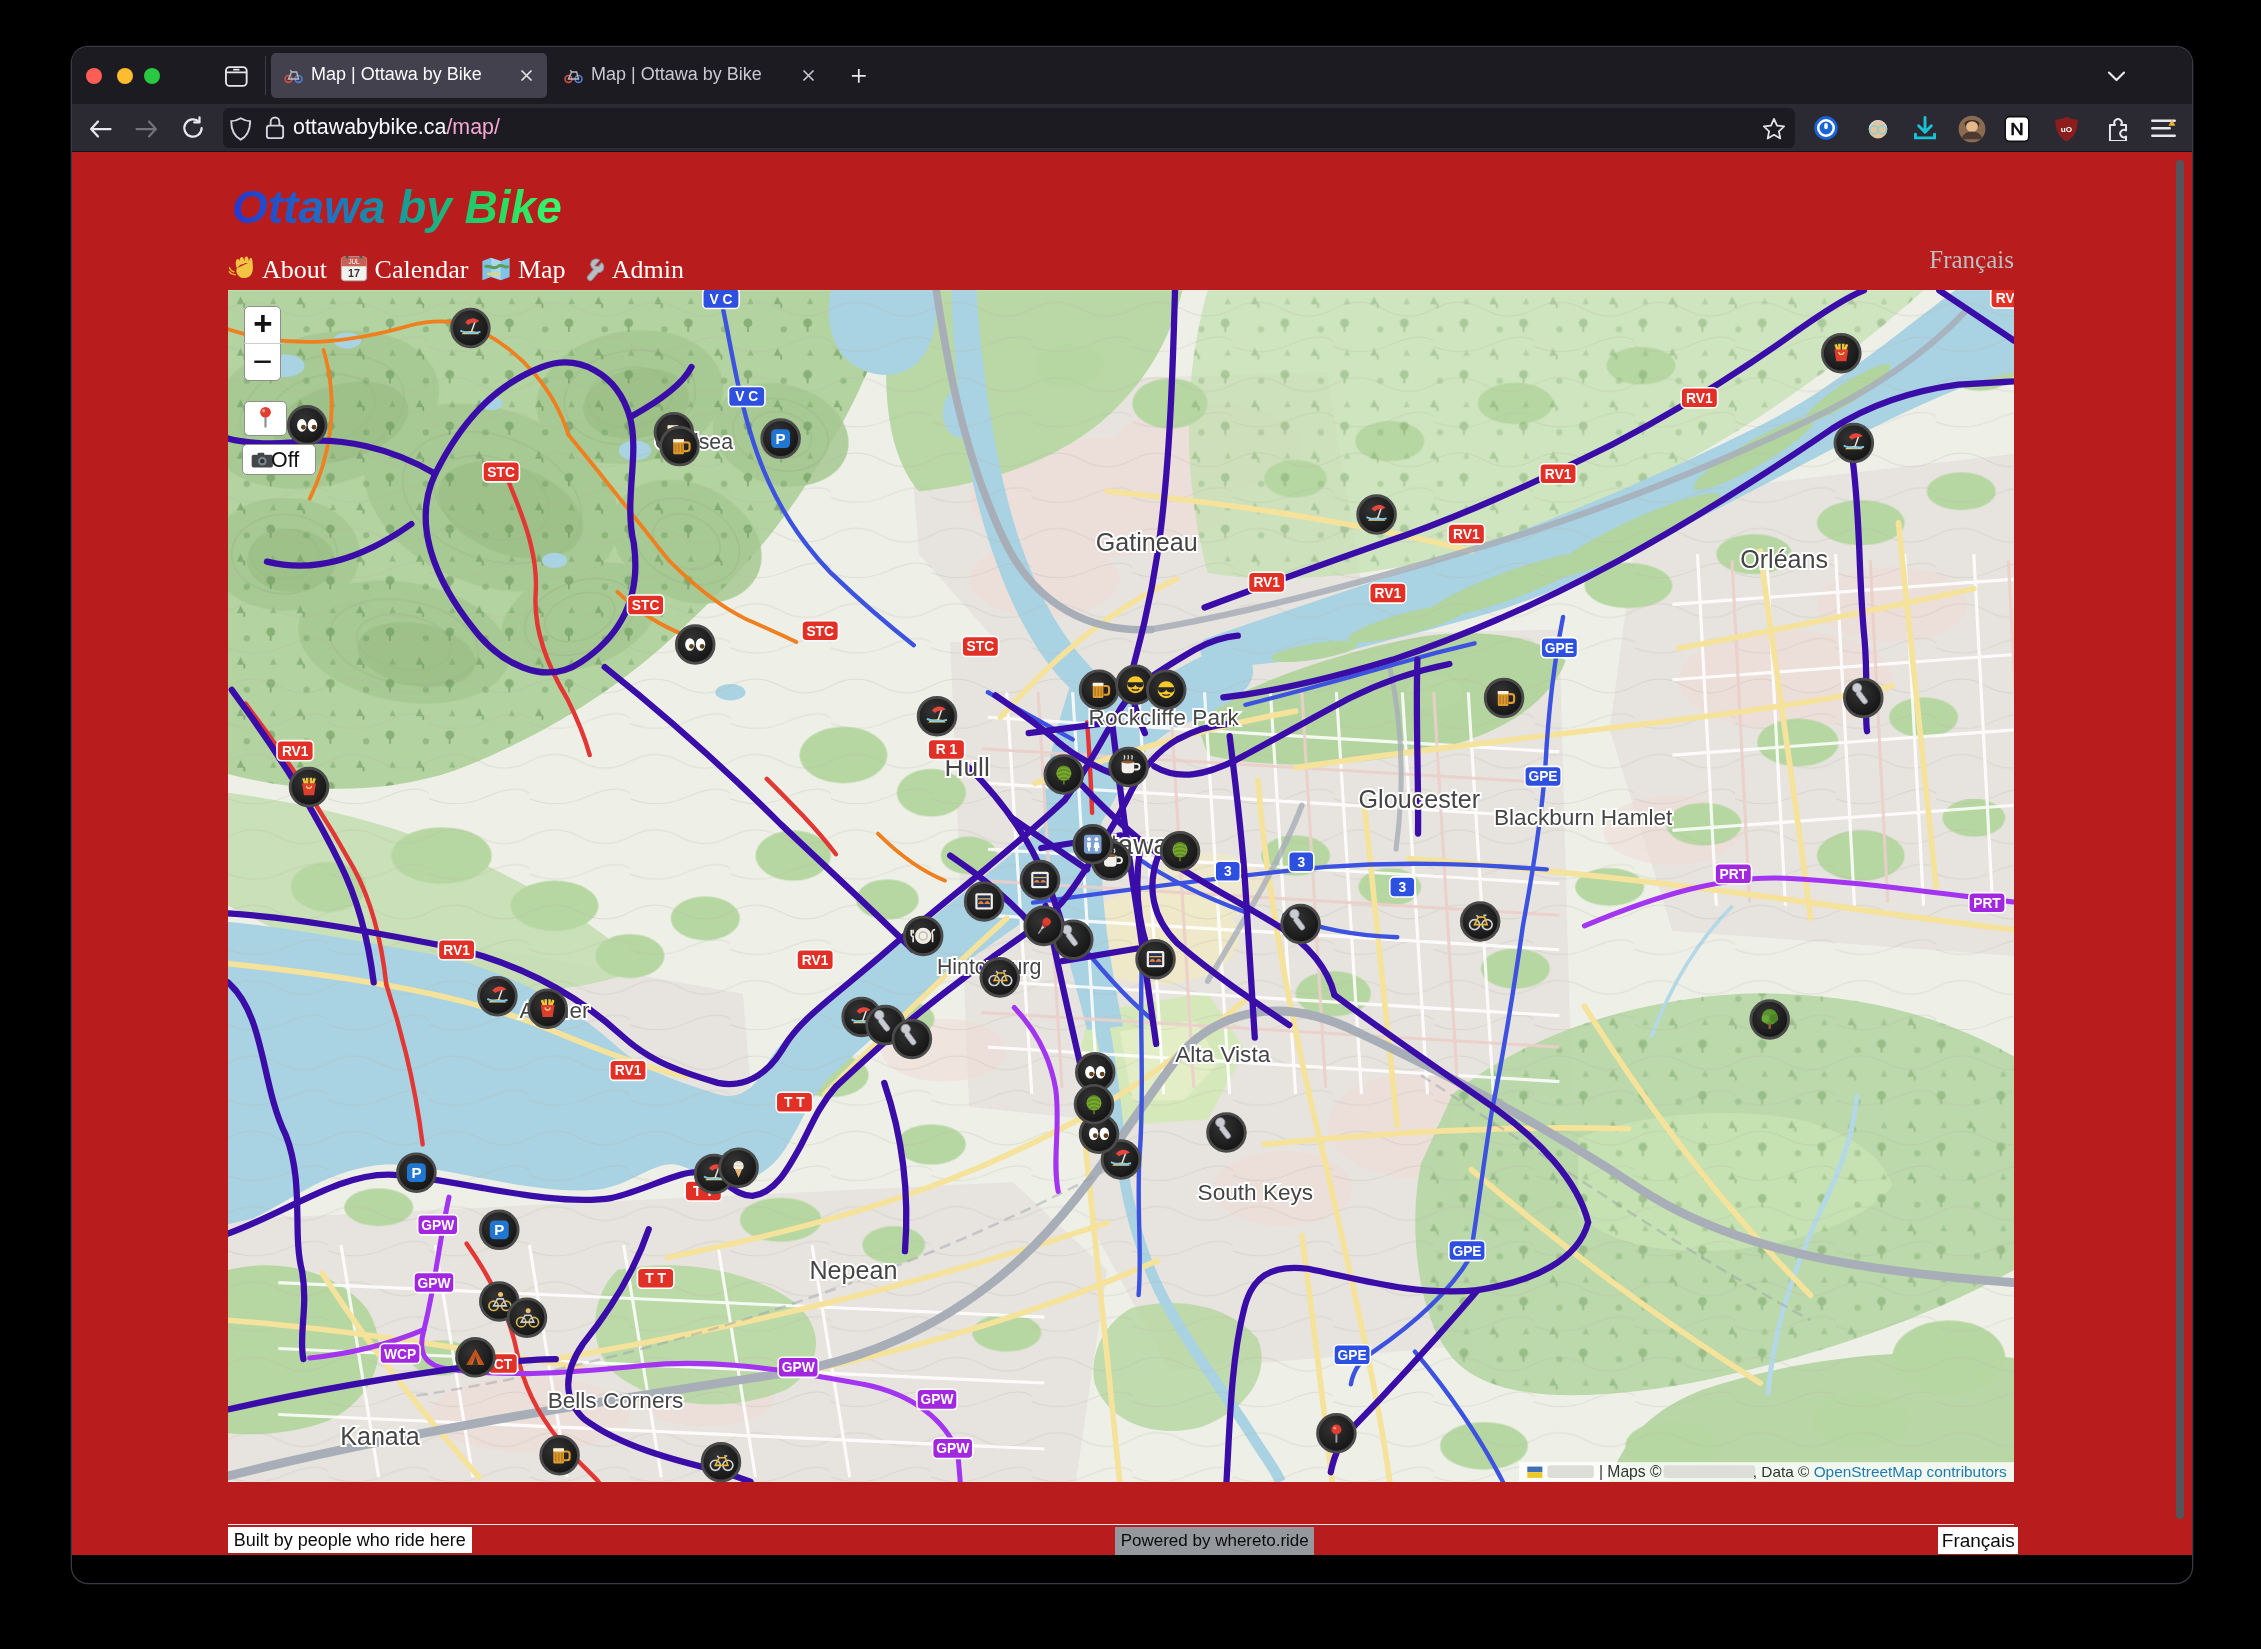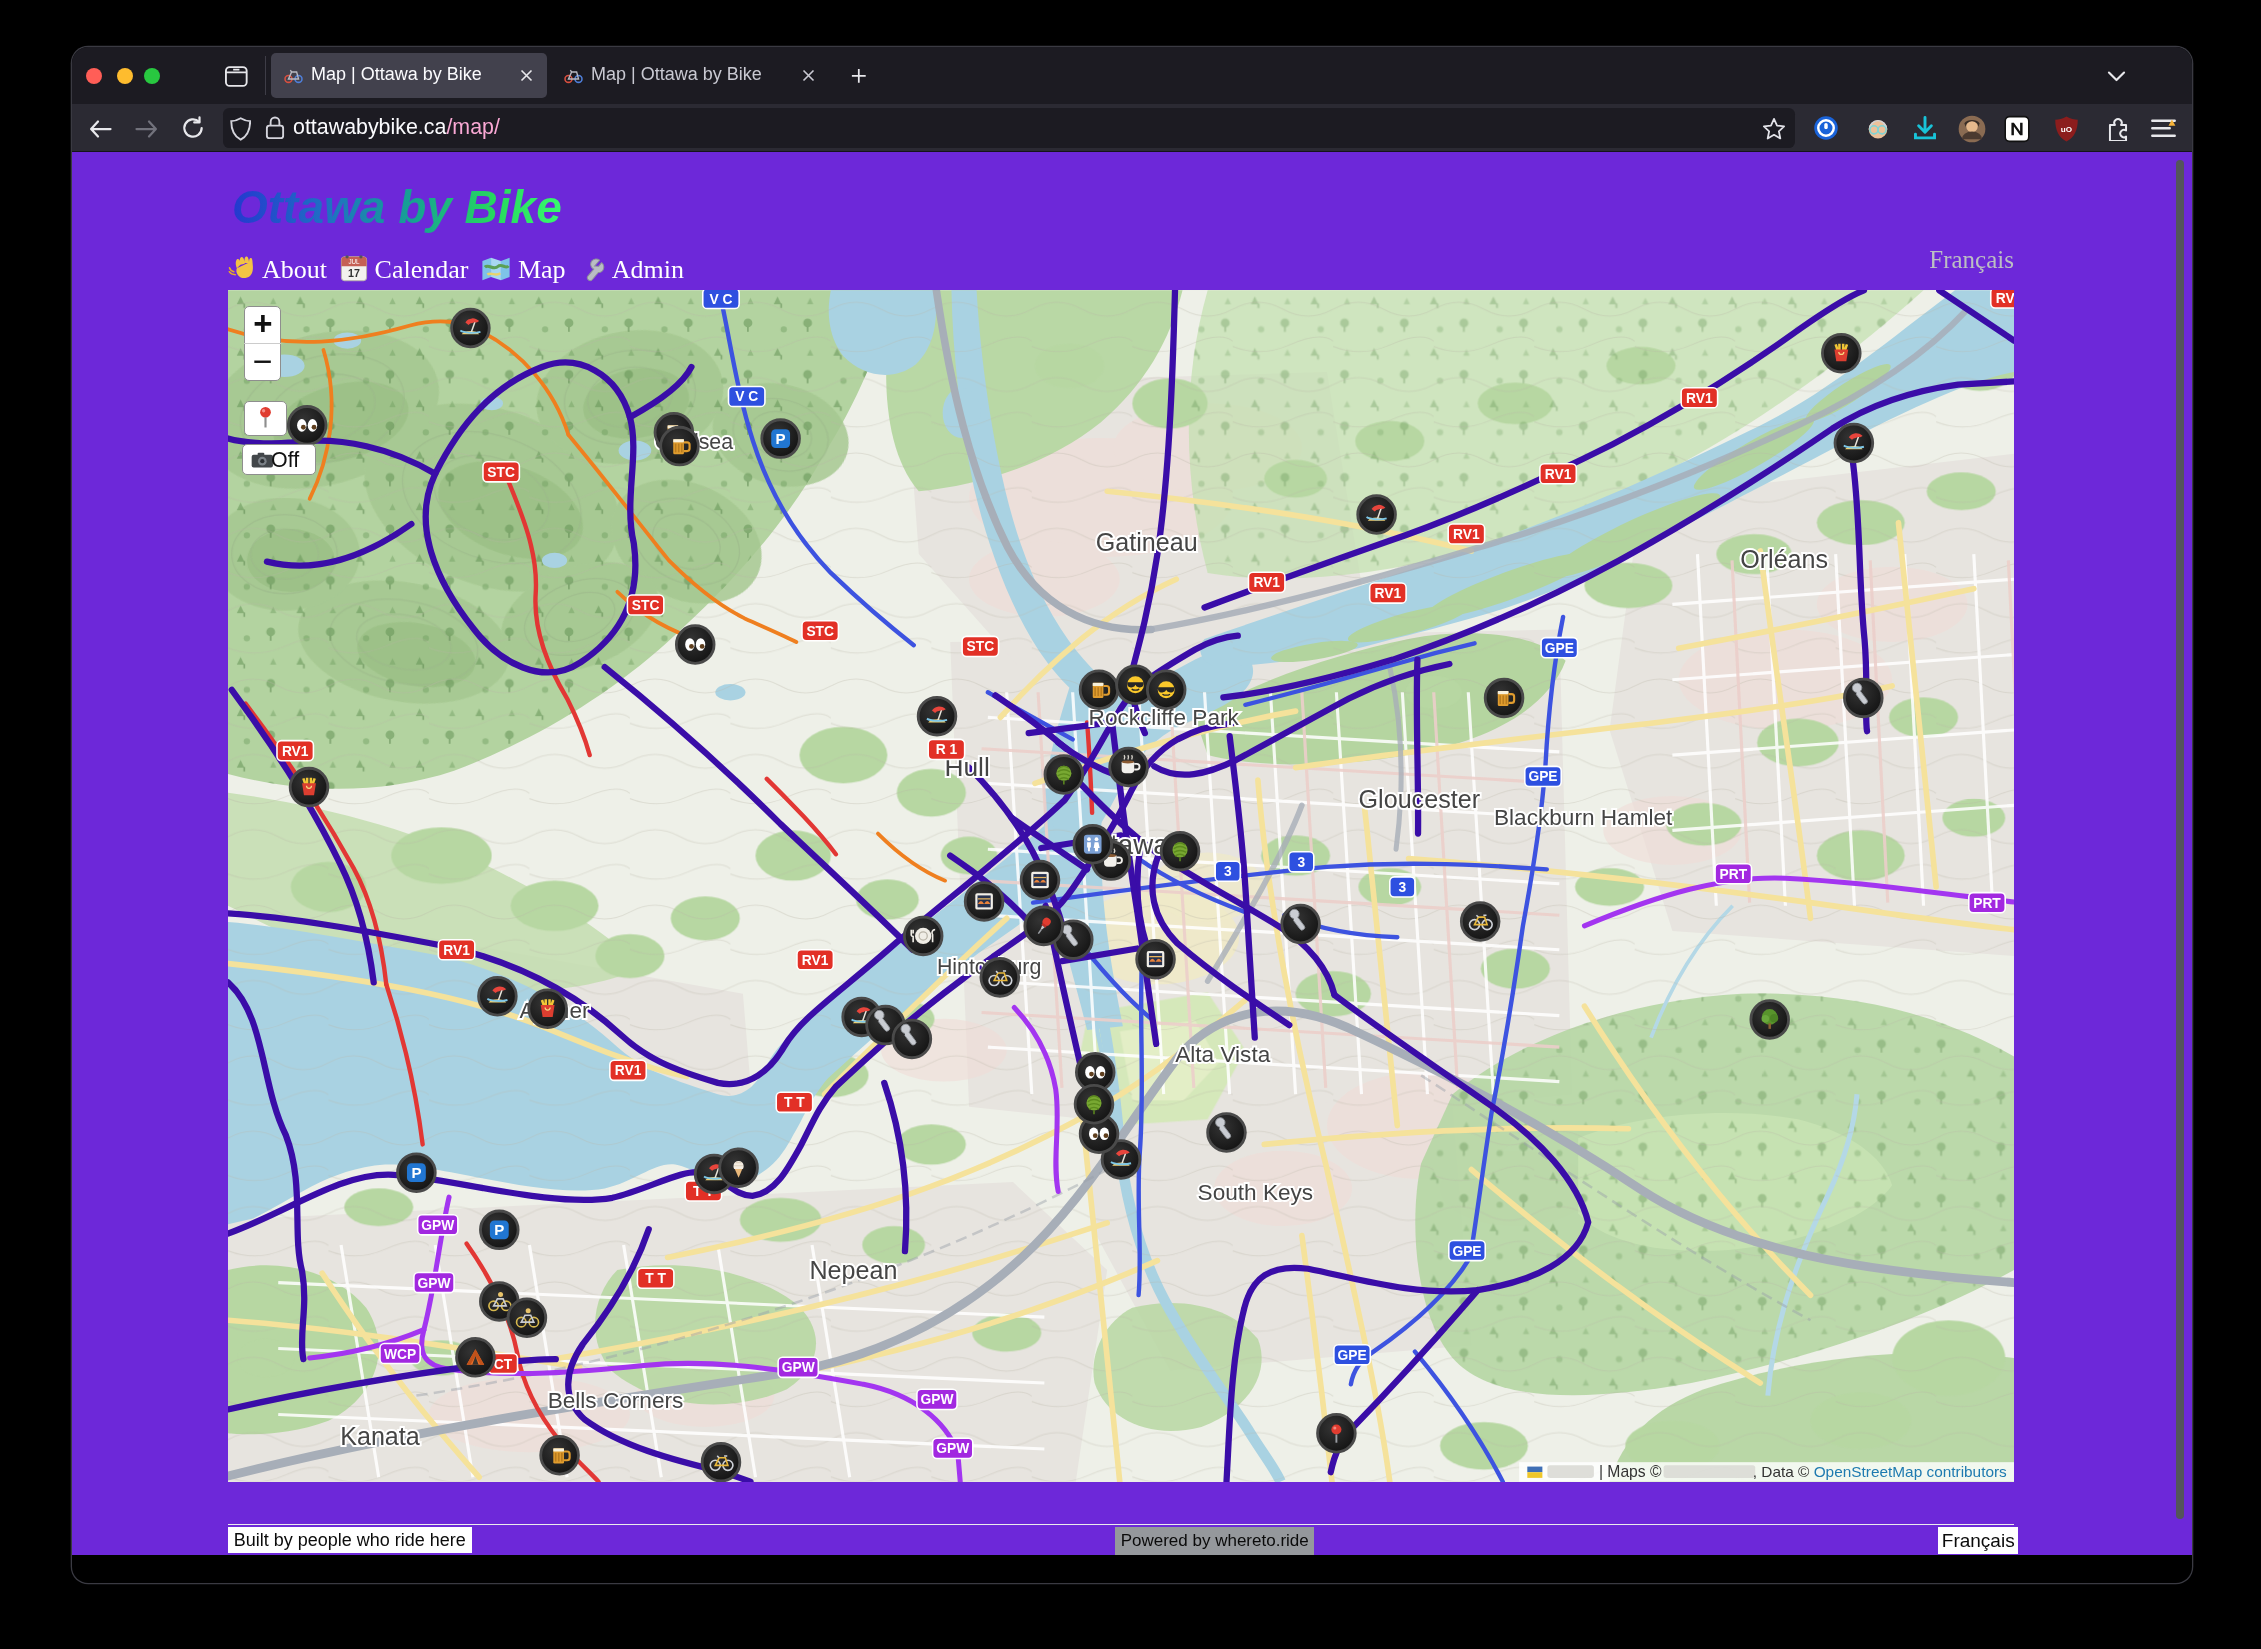--- a/index.html
+++ b/index.html
@@ -1,18 +1,18 @@
 <!DOCTYPE html>
 <html style="font-size:10px"><head><meta charset="utf-8"><style>
 *{box-sizing:border-box}
 body{margin:0;width:2261px;height:1649px;background:#000;font-family:"Liberation Sans",sans-serif;overflow:hidden}
 #win{position:absolute;left:72px;top:47px;width:2120px;height:1536px;border-radius:16.3px;background:#000;overflow:hidden;box-shadow:0 0 0 1.3px #3a3a42}
 .tabbar{position:absolute;left:0;top:0;width:2120px;height:57px;background:#1c1b22}
 .navbar{position:absolute;left:0;top:57px;width:2120px;height:48px;background:#2b2a33;border-bottom:1.3px solid #15141a}
-.content{position:absolute;left:0;top:105px;width:2120px;height:1403px;background:#6d28d9}
+.content{position:absolute;left:0;top:105px;width:2120px;height:1403px;background:#b91c1c}
 .tl{position:absolute;top:21px;width:16.3px;height:16.3px;border-radius:50%}
 .tab1{position:absolute;left:199px;top:5.7px;width:276px;height:45px;background:#42414d;border-radius:5px}
 .ttext{position:absolute;top:17px;font-size:18px;color:#fbfbfe;white-space:nowrap}
 .icon{position:absolute}
 .urlbar{position:absolute;left:151px;top:4.4px;width:1572px;height:40px;background:#1c1b22;border-radius:6.3px}
 .urltext{position:absolute;left:221px;top:11.3px;font-size:21.4px;color:#fbfbfe;white-space:nowrap}
 #title{position:absolute;left:160px;top:28px;font:italic 700 46px "Liberation Sans",sans-serif;letter-spacing:0px;
  background:linear-gradient(90deg,#2438cf 0%,#1f6fc4 28%,#16a292 55%,#27d95e 80%,#39fa6e 100%);
  -webkit-background-clip:text;background-clip:text;color:transparent}
 #navmenu{position:absolute;left:156px;top:101px;font:400 26px "Liberation Serif",serif;color:#fff;white-space:nowrap}

